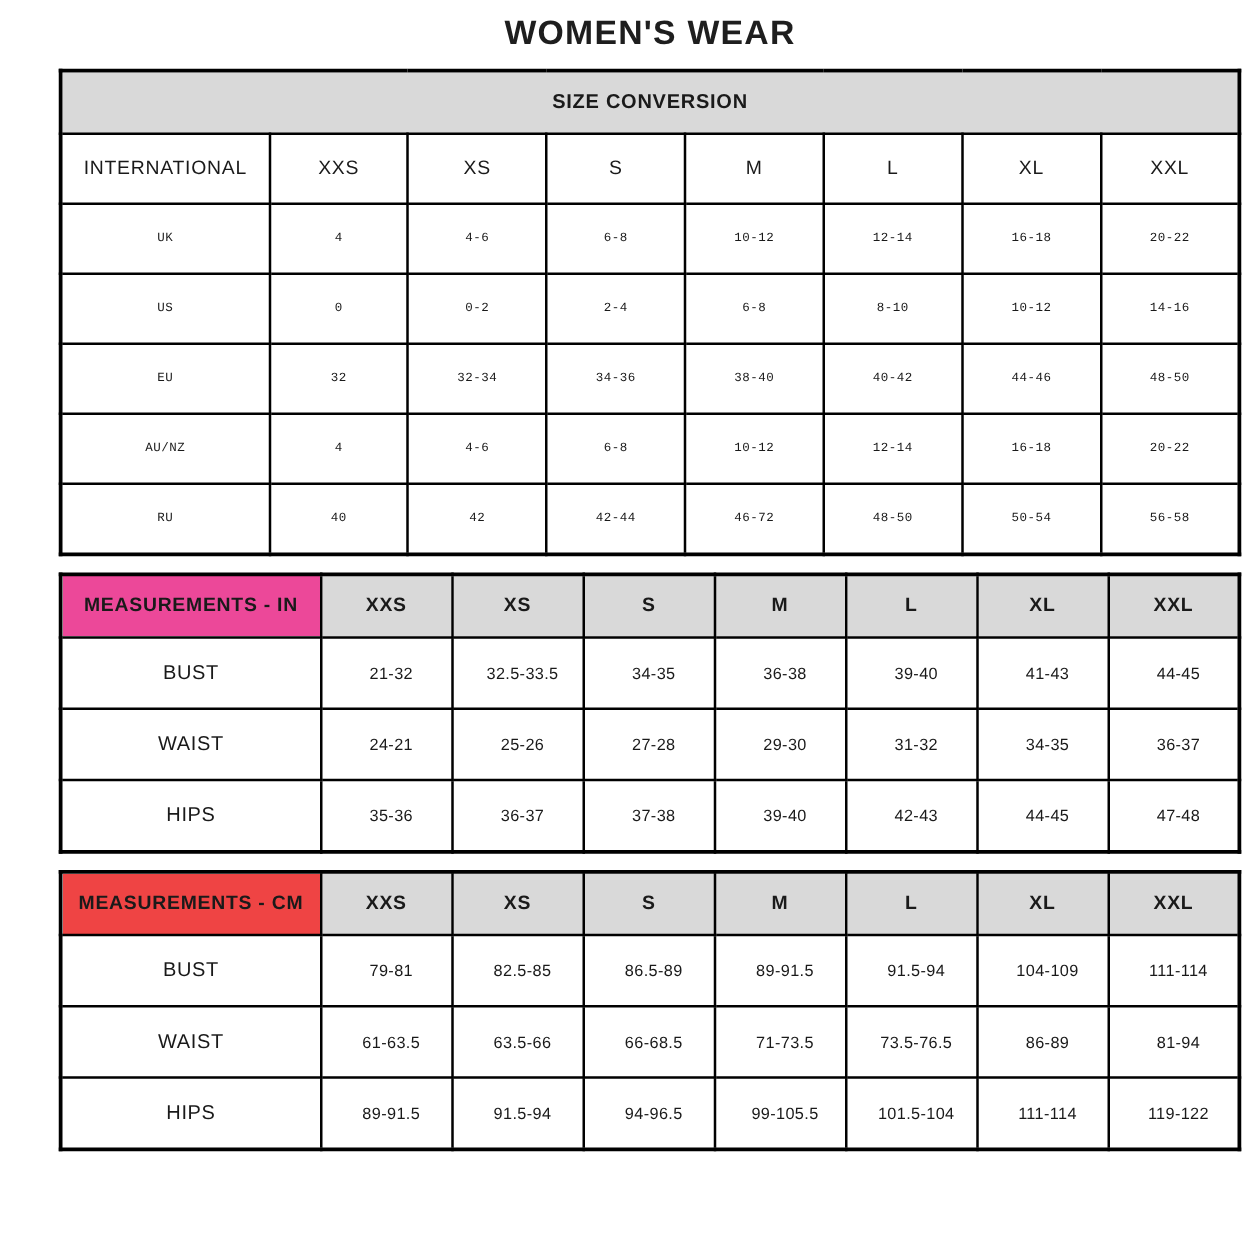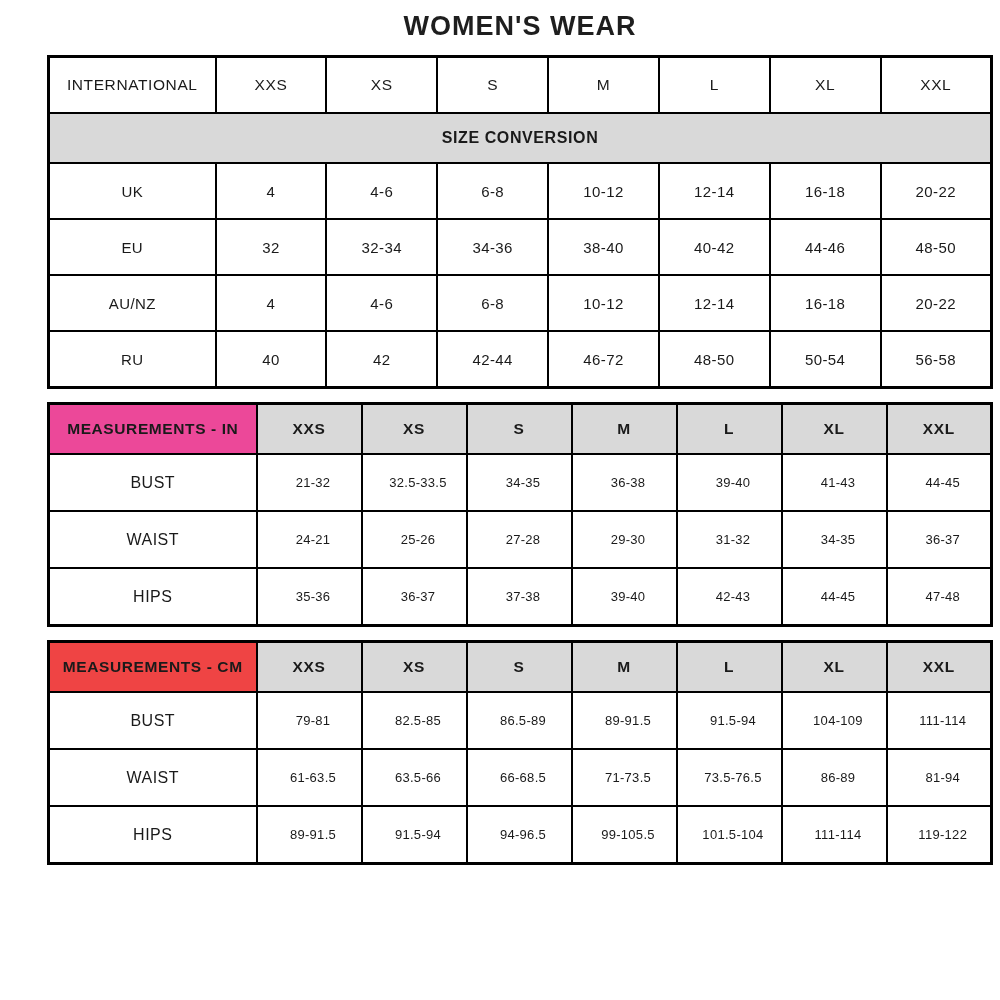--- a/index.html
+++ b/index.html
@@ -48,22 +48,23 @@
     letter-spacing: 0.6px;
   }
   .conv th.hdr {
     height: 54px;
     font-weight: normal;
     font-size: 15.5px;
     letter-spacing: 0.6px;
   }
   .conv td {
     height: 54px;
-    font-size: 15px;
+    font-size: 10px;
     letter-spacing: 0.4px;
+    font-family: Liberation Mono, monospace;
   }
   
   .meas { margin-top: 13px; }
   .meas th.size-hdr {
     height: 48px;
     background: #d9d9d9;
     font-size: 15.5px;
     font-weight: bold;
     letter-spacing: 0.6px;
   }
@@ -91,44 +92,54 @@
       <col style="width:167px">
       <col>
         <col>
         <col>
         <col>
         <col>
         <col>
         <col>
     </colgroup>
     <thead>
+      <tr>
+        <th class="banner" colspan="8" style="background: rgb(217, 217, 217);">SIZE CONVERSION</th>
+      </tr>
       <tr id="conv-head">
           <th class="hdr">INTERNATIONAL</th>
           <th class="hdr">XXS</th>
           <th class="hdr">XS</th>
           <th class="hdr">S</th>
           <th class="hdr">M</th>
           <th class="hdr">L</th>
           <th class="hdr">XL</th>
           <th class="hdr">XXL</th>
         </tr>
-      <tr>
-        <th class="banner" colspan="8" style="background: rgb(217, 217, 217);">SIZE CONVERSION</th>
-      </tr>
     </thead>
     <tbody id="conv-body">
         <tr>
           <td class="row-label">UK</td>
           <td class="val">4</td>
           <td class="val">4-6</td>
           <td class="val">6-8</td>
           <td class="val">10-12</td>
           <td class="val">12-14</td>
           <td class="val">16-18</td>
           <td class="val">20-22</td>
+        </tr>
+        <tr>
+          <td class="row-label">US</td>
+          <td class="val">0</td>
+          <td class="val">0-2</td>
+          <td class="val">2-4</td>
+          <td class="val">6-8</td>
+          <td class="val">8-10</td>
+          <td class="val">10-12</td>
+          <td class="val">14-16</td>
         </tr>
         <tr>
           <td class="row-label">EU</td>
           <td class="val">32</td>
           <td class="val">32-34</td>
           <td class="val">34-36</td>
           <td class="val">38-40</td>
           <td class="val">40-42</td>
           <td class="val">44-46</td>
           <td class="val">48-50</td>

